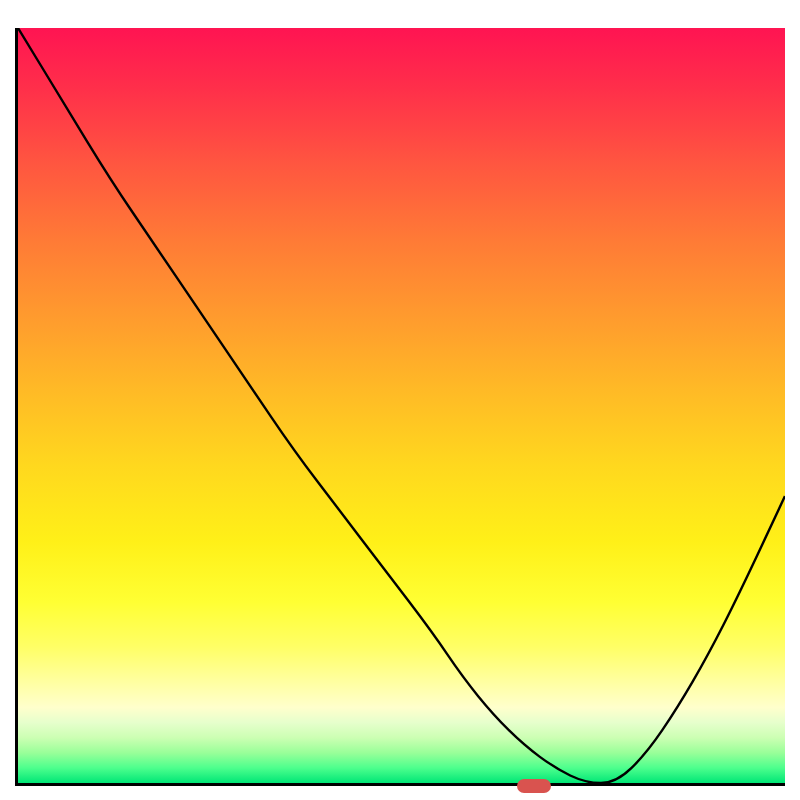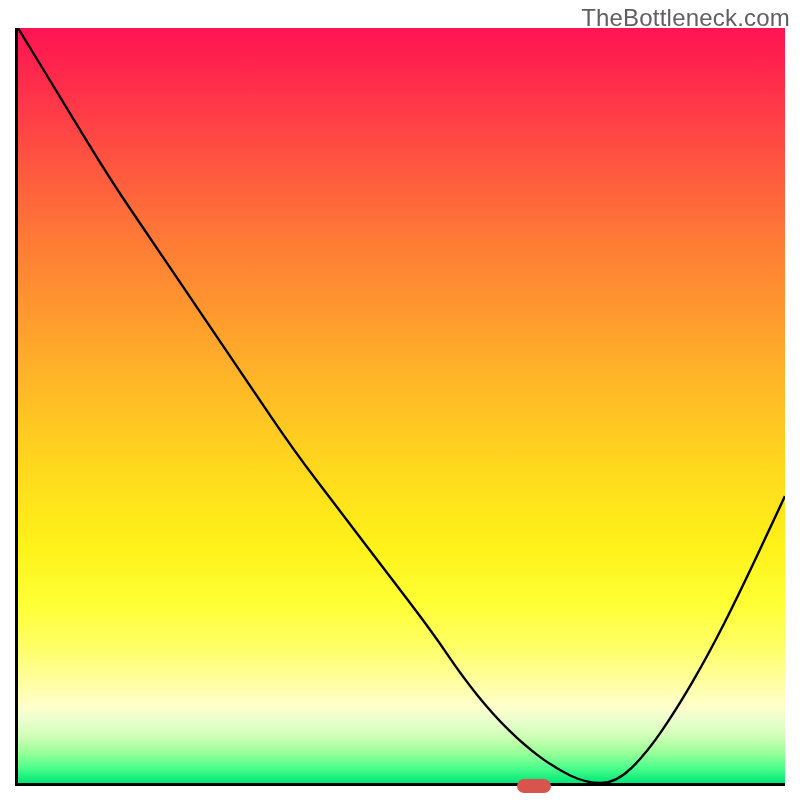--- a/index.html
+++ b/index.html
@@ -71,21 +71,20 @@
     height: 14px;
     background: #d9534f;
     border-radius: 7px;
     transform: translate(-50%, -50%);
   }
 </style>
 </head>
 <body>
 
 <div class="wrap">
-  <div class="watermark">TheBottleneck.com</div>
 
   <div class="plot">
     <div class="gradient"></div>
     <svg class="curve-svg" viewBox="0 0 770 758" preserveAspectRatio="none">
       <path id="curve-path" d="M 0 0 Q 0 0 23.099999999999998 37.89999999999998 Q 46.199999999999996 75.79999999999995 69.3 113.69999999999999 Q 92.39999999999999 151.60000000000002 115.5 185.71000000000004 Q 138.6 219.82000000000005 161.7 253.93000000000004 Q 184.79999999999998 288.04 207.89999999999998 322.15 Q 231 356.26 254.1 390.37 Q 277.2 424.48 300.29999999999995 454.8 Q 323.4 485.12 346.5 515.44 Q 369.59999999999997 545.76 392.7 576.0799999999999 Q 415.8 606.4 431.2 629.14 Q 446.59999999999997 651.88 462 670.8299999999999 Q 477.4 689.78 492.8 704.94 Q 508.20000000000005 720.1 523.6 731.47 Q 539 742.84 554.4 750.4200000000001 Q 569.8 758 585.2 758 Q 600.6 758 616 742.8399999999999 Q 631.4 727.68 646.8 704.94 Q 662.2 682.2 677.6 655.6700000000001 Q 693 629.14 708.4 598.8199999999999 Q 723.8 568.5 746.9 519.23 T 770 469.96" fill="none" stroke="#000" stroke-width="2.4"></path>
     </svg>
     <div class="marker" id="marker" style="left: 515.9px; top: 758px;"></div>
   </div>
 </div>
 

